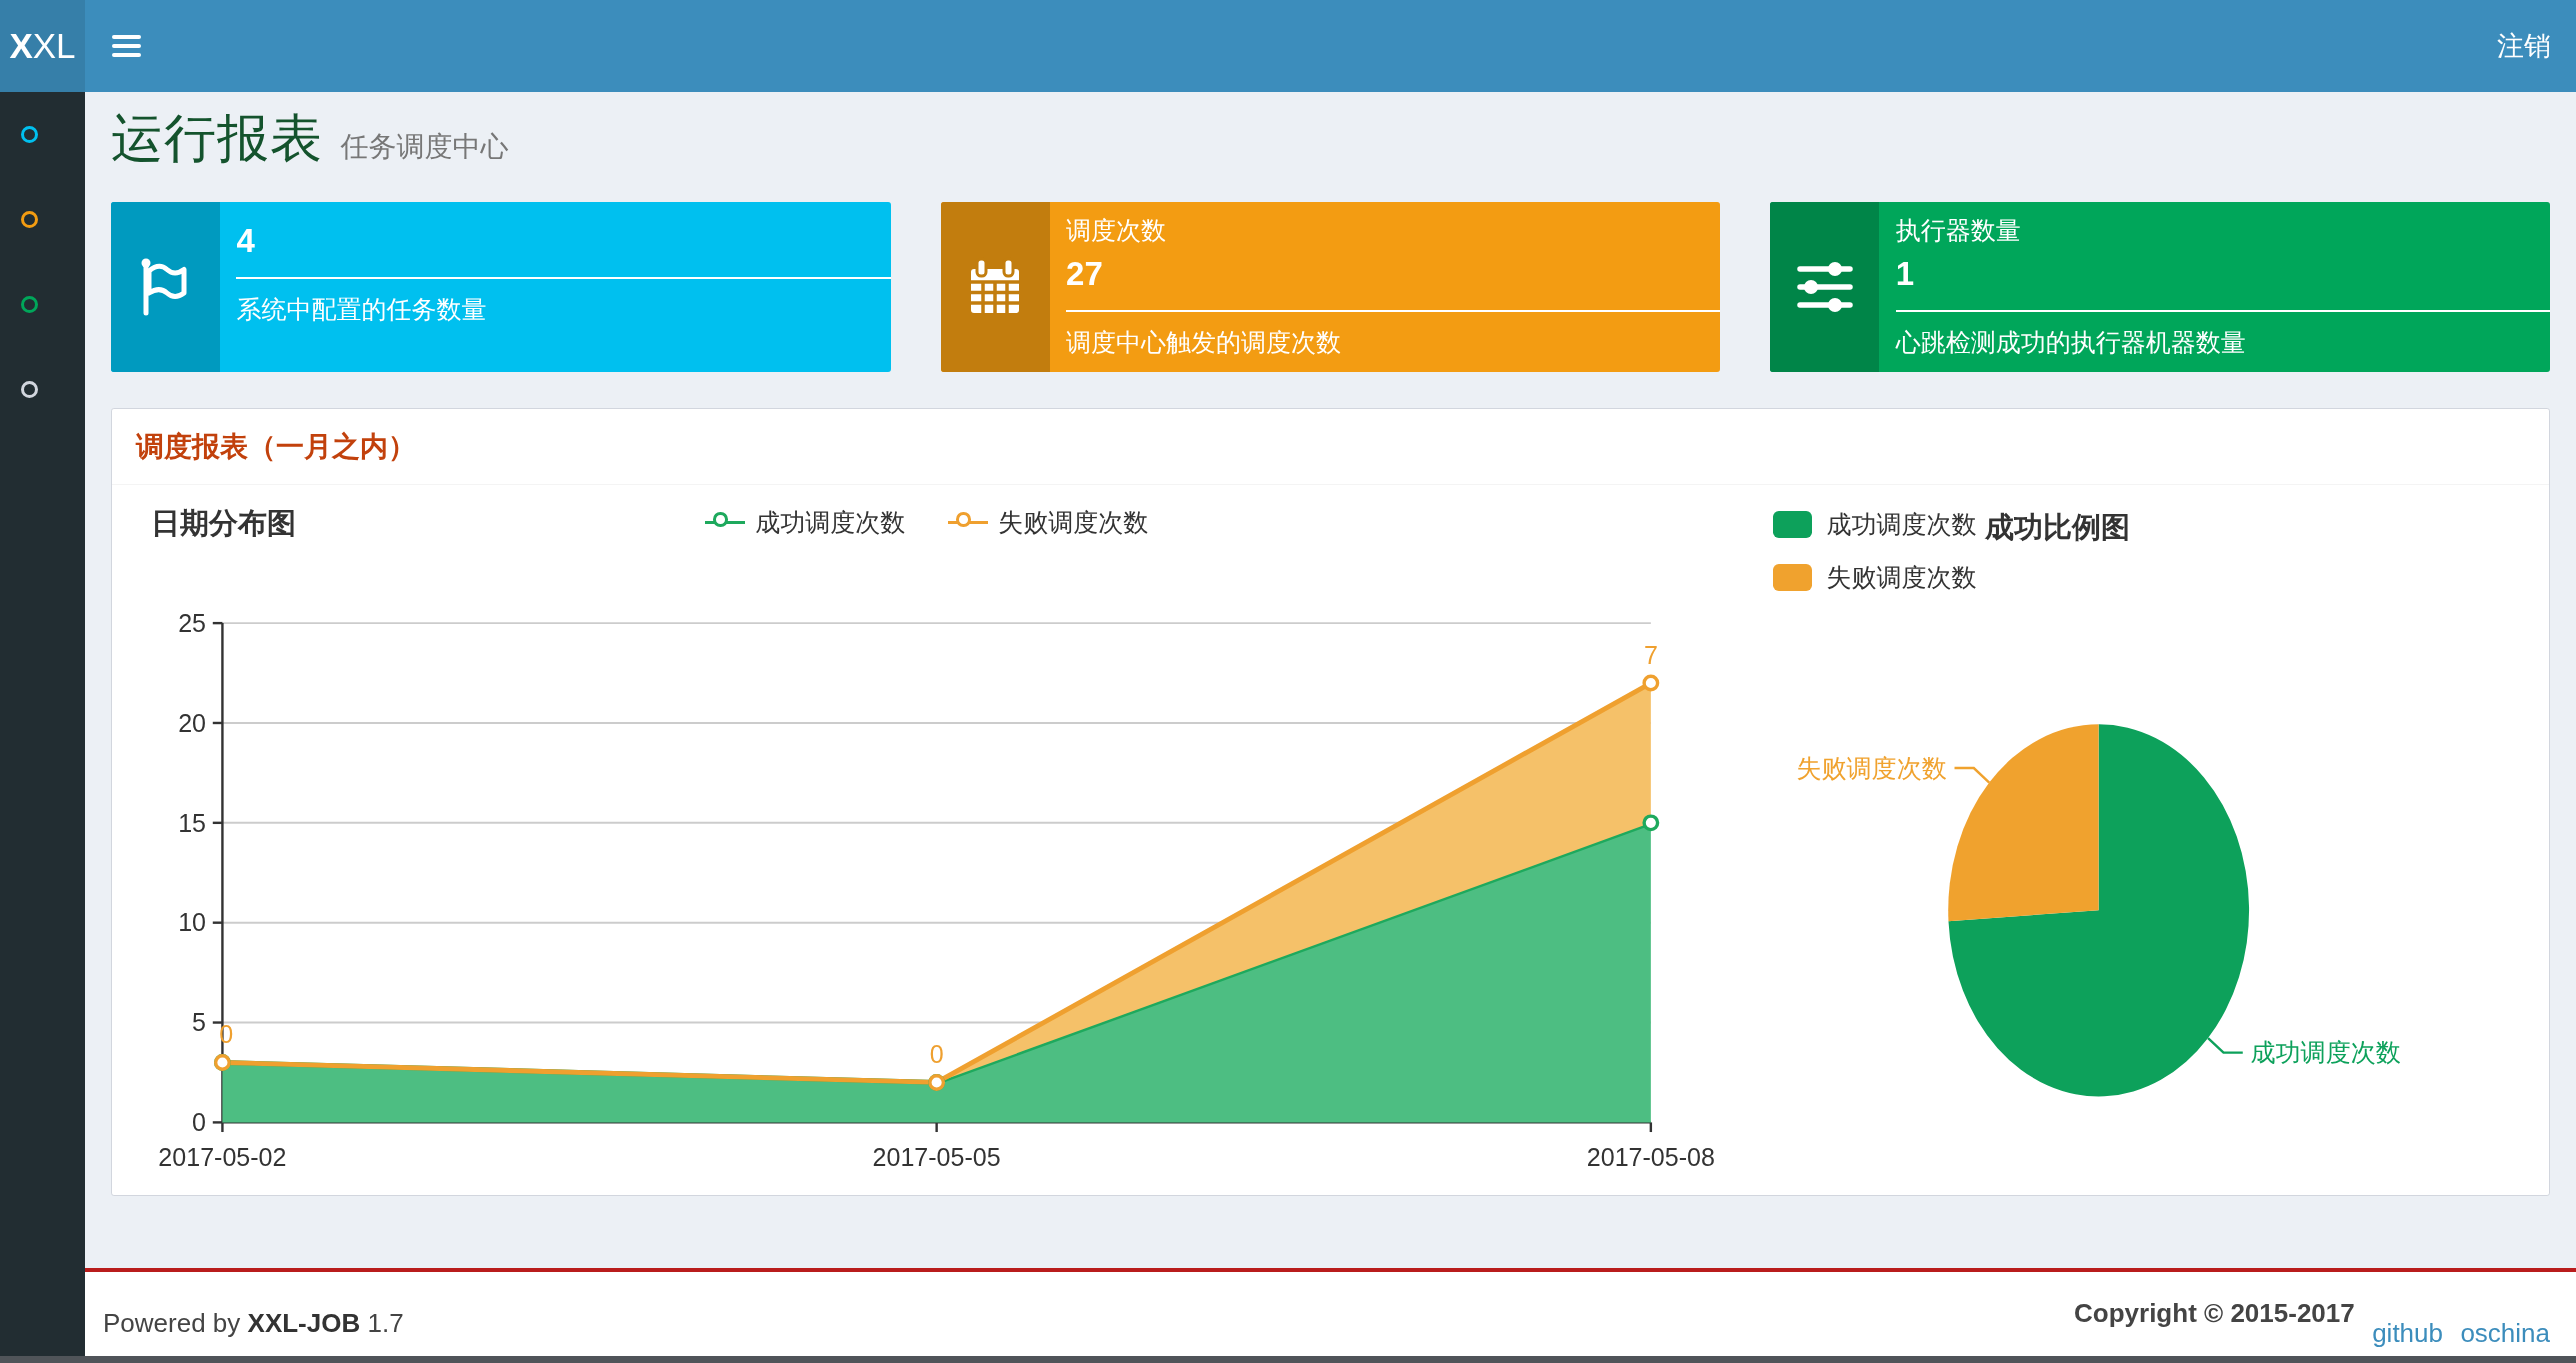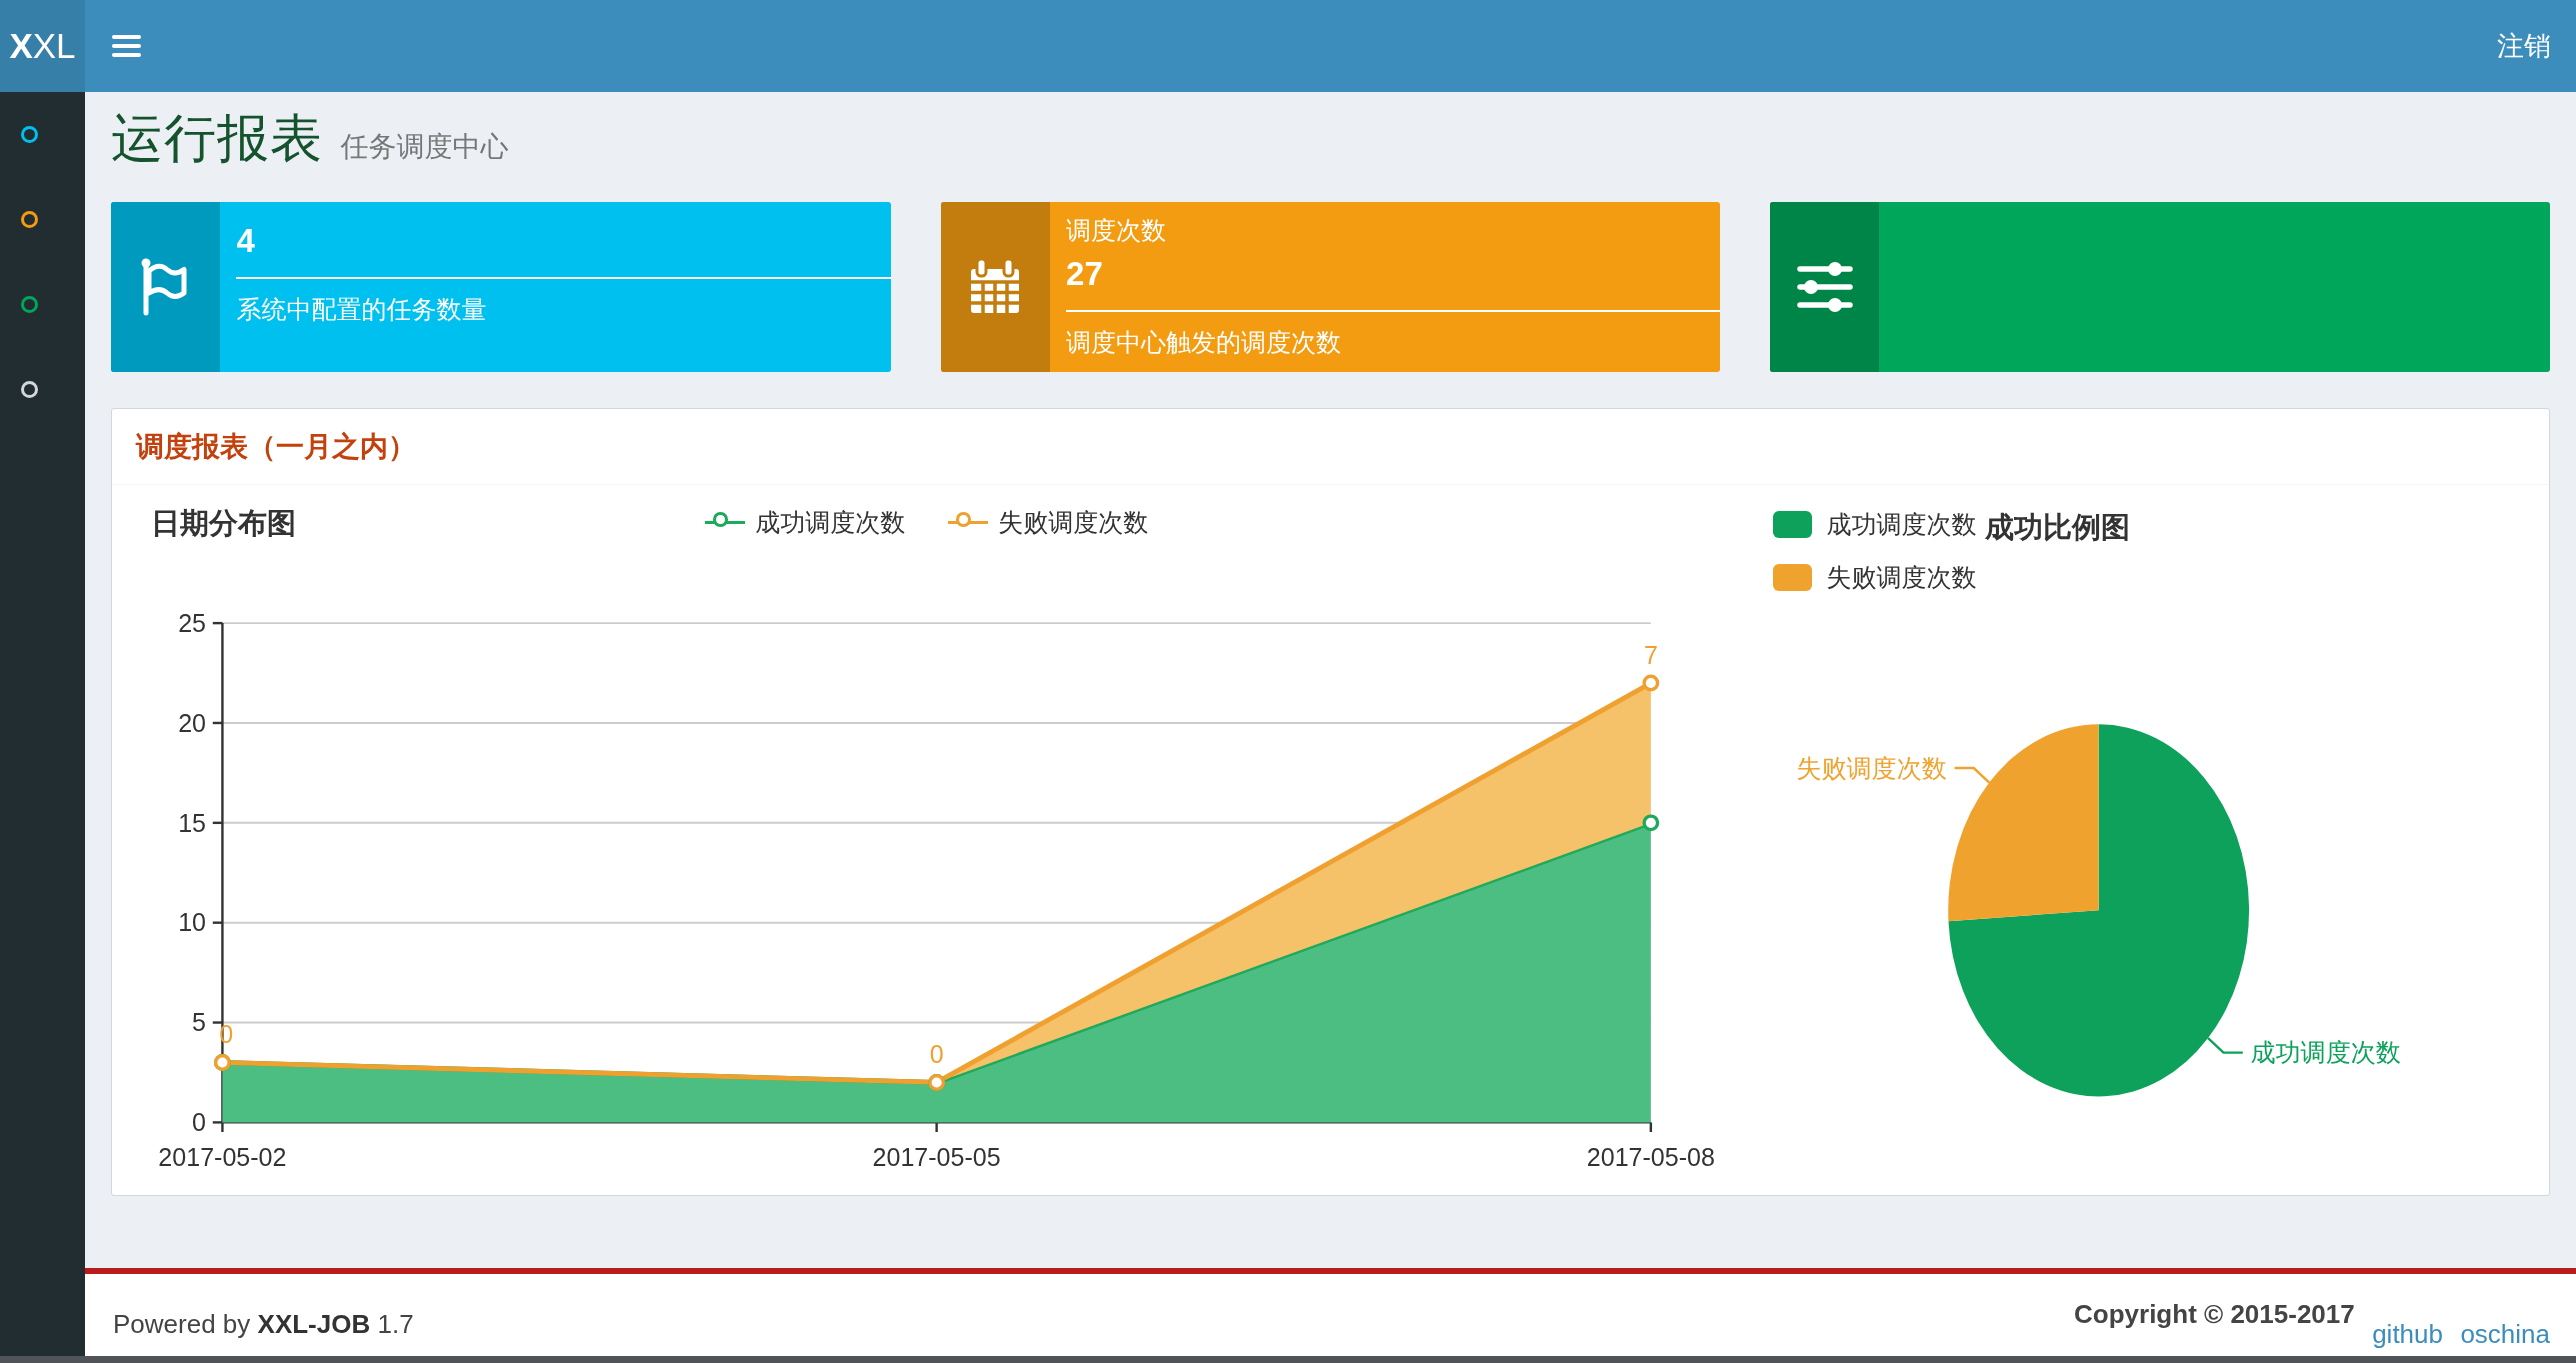--- a/index.html
+++ b/index.html
@@ -52,21 +52,21 @@
   .lg-label { font-size:25px; color:#333; margin-left:10.6px; }
   
   .pie-legend { position:absolute; left:1661px; top:23px; }
   .pl-item { display:flex; align-items:center; margin-bottom:20px; cursor:pointer; }
   .pl-swatch { width:39px; height:27px; border-radius:5.8px; flex:none; }
   .pl-label { font-size:25px; color:#333; margin-left:14.5px; }
   svg.chart { position:absolute; }
   #line-svg { left:14.5px; top:109px; }
   #pie-svg { left:1653px; top:191px; }
   
-  .footer { position:absolute; left:85px; right:0; top:1268px; height:89px; background:#fff; border-top:6px solid #b91c1c; display:flex; align-items:center; padding:17px 26px 0 28px; font-size:26px; color:#444; }
+  .footer { position:absolute; left:75px; right:0; top:1268px; height:89px; background:#fff; border-top:4px solid #b91c1c; display:flex; align-items:center; padding:17px 26px 0 28px; font-size:26px; color:#444; }
   .footer b { color:#333; }
   .foot-right { margin-left:auto; display:flex; }
   .foot-right .cr { font-weight:700; color:#444; }
   .foot-link { font-weight:400; margin-left:17.4px; text-decoration:none; cursor:pointer;margin-top:20px; }
   .bottom-strip { position:absolute; left:0; right:0; bottom:0; height:6.7px; background:#505459; z-index:10; }
 </style>
 </head>
 <body>
 
 <div class="navbar" style="background: rgb(60, 141, 188);">
@@ -145,20 +145,26 @@
       <svg viewBox="0 0 64 64">
         <g stroke="#fff" stroke-width="5.5" stroke-linecap="round">
           <line x1="7" y1="14" x2="57" y2="14"></line>
             <line x1="7" y1="32" x2="57" y2="32"></line>
             <line x1="7" y1="50" x2="57" y2="50"></line>
         </g>
         <circle cx="42" cy="14" r="7" fill="#fff"></circle>
           <circle cx="18" cy="32" r="7" fill="#fff"></circle>
           <circle cx="42" cy="50" r="7" fill="#fff"></circle>
       </svg>
+    </div>
+    <div class="card-body">
+      <div class="card-title">执行器数量</div>
+      <div class="card-num">1</div>
+      <div class="card-hr"></div>
+      <div class="card-desc">心跳检测成功的执行器机器数量</div>
     </div>
   </div>
 </div>
 
 <div class="panel">
   <div class="panel-header">调度报表（一月之内）</div>
   <div class="panel-body">
 
     <div class="chart-title" id="line-title">日期分布图</div>
 

